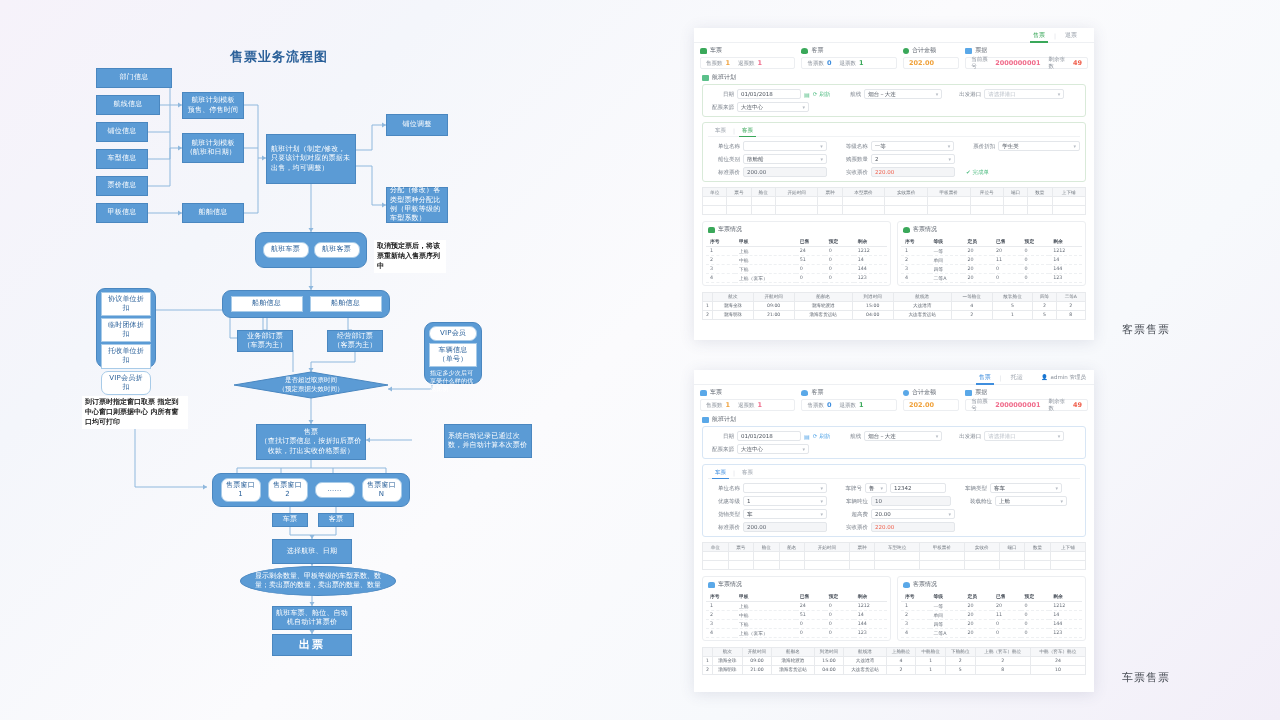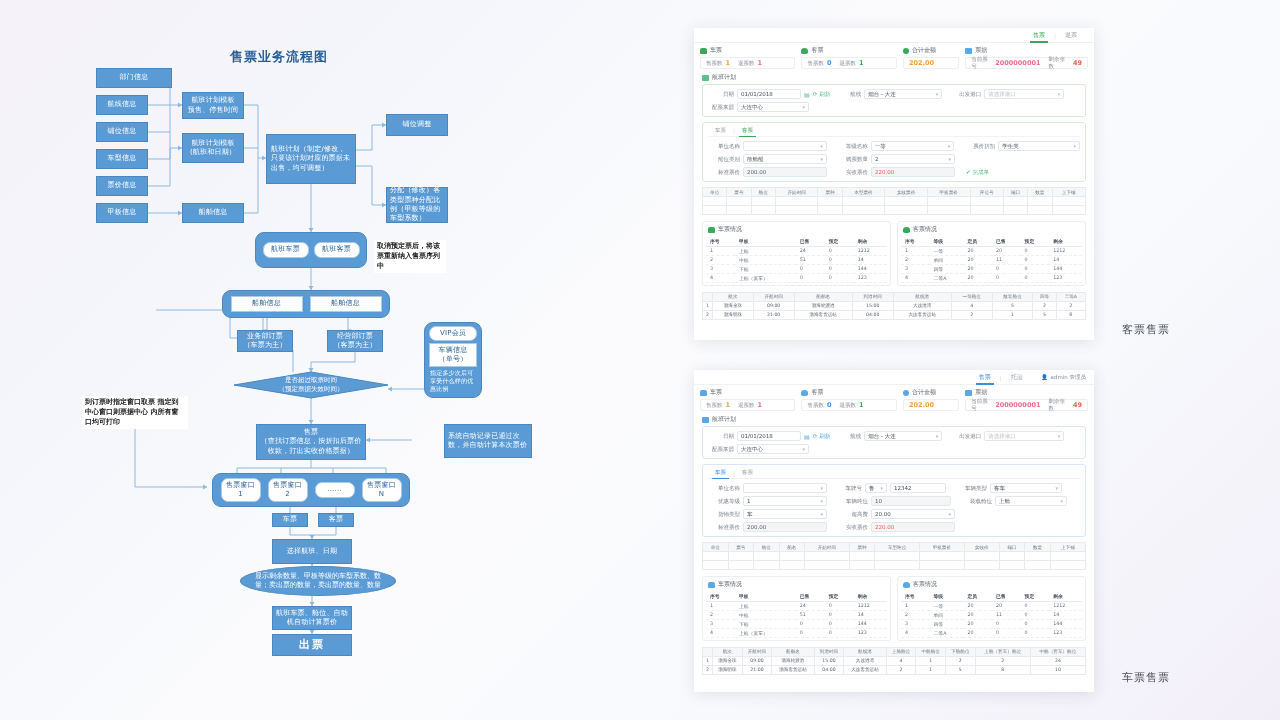--- a/index.html
+++ b/index.html
@@ -255,21 +255,21 @@
       <polygon points="312,634 309.5,630 314.5,630"></polygon>
       <polygon points="388,389 392,386.5 392,391.5"></polygon>
     </g>
 
     <polygon points="311,372 388,385 311,398 234,385" fill="#5b9bd5" stroke="#4a87c0" stroke-width="1"></polygon>
   </svg>
 
   <div class="flow-title" style="left:230px; top:48px;">售票业务流程图</div>
 
   <div class="node" style="left:96px; top:68px; width:76px; height:20px;">部门信息</div>
-  <div class="node" style="left:96px; top:95px; width:52px; height:20px;">航线信息</div>
+  <div class="node" style="left:96px; top:95px; width:64px; height:20px;">航线信息</div>
   <div class="node" style="left:96px; top:122px; width:52px; height:20px;">铺位信息</div>
   <div class="node" style="left:96px; top:149px; width:52px; height:20px;">车型信息</div>
   <div class="node" style="left:96px; top:176px; width:52px; height:20px;">票价信息</div>
   <div class="node" style="left:96px; top:203px; width:52px; height:20px;">甲板信息</div>
 
   <div class="node" style="left:182px; top:92px; width:62px; height:27px; white-space:pre-line;">航班计划模板
 预售、停售时间</div>
   <div class="node" style="left:182px; top:133px; width:62px; height:30px; white-space:pre-line;">航班计划模板
 (航班和日期）</div>
   <div class="node" style="left:182px; top:203px; width:62px; height:20px;">船舶信息</div>
@@ -285,32 +285,38 @@
     <div class="chip round" style="width:46px;">航班客票</div>
   </div>
 
   <div class="note" style="left:374px; top:240px; width:72px;">取消预定票后，将该票重新纳入售票序列中</div>
 
   <div class="node group-o" style="left:222px; top:290px; width:168px; height:28px;">
     <div class="chip" style="width:72px;">船舶信息</div>
     <div class="chip" style="width:72px;">船舶信息</div>
   </div>
 
+  <div class="node stackbox" style="left:96px; top:288px; width:60px; height:80px;">
+    <div class="chip">协议单位折扣</div>
+    <div class="chip">临时团体折扣</div>
+    <div class="chip">托收单位折扣</div>
+    <div class="chip round">VIP会员折扣</div>
+  </div>
 
   <div class="node" style="left:237px; top:330px; width:56px; height:22px; white-space:pre-line;">业务部订票
 （车票为主）</div>
   <div class="node" style="left:327px; top:330px; width:56px; height:22px; white-space:pre-line;">经营部订票
 （客票为主）</div>
 
   <div class="diamond-wrap" style="left:234px; top:372px; width:154px; height:26px;">
     <div class="diamond-txt" style="white-space:pre-line;">是否超过取票时间
 （预定票据失效时间）</div>
   </div>
 
-  <div class="node stackbox" style="left:424px; top:322px; width:58px; height:76px; justify-content:flex-start;">
+  <div class="node stackbox" style="left:424px; top:322px; width:58px; height:62px; justify-content:flex-start;">
     <div class="chip round">VIP会员</div>
     <div class="chip" style="white-space:pre-line;">车辆信息
 （单号）</div>
     <div style="font-size:6px; color:#fff; line-height:1.3; text-align:left; width:100%; padding:0 1px;">指定多少次后可享受什么样的优惠比例</div>
   </div>
 
   <div class="note" style="left:82px; top:396px; width:106px;" style2="">到订票时指定窗口取票
 指定到中心窗口则票据中心
 内所有窗口均可打印</div>
 

